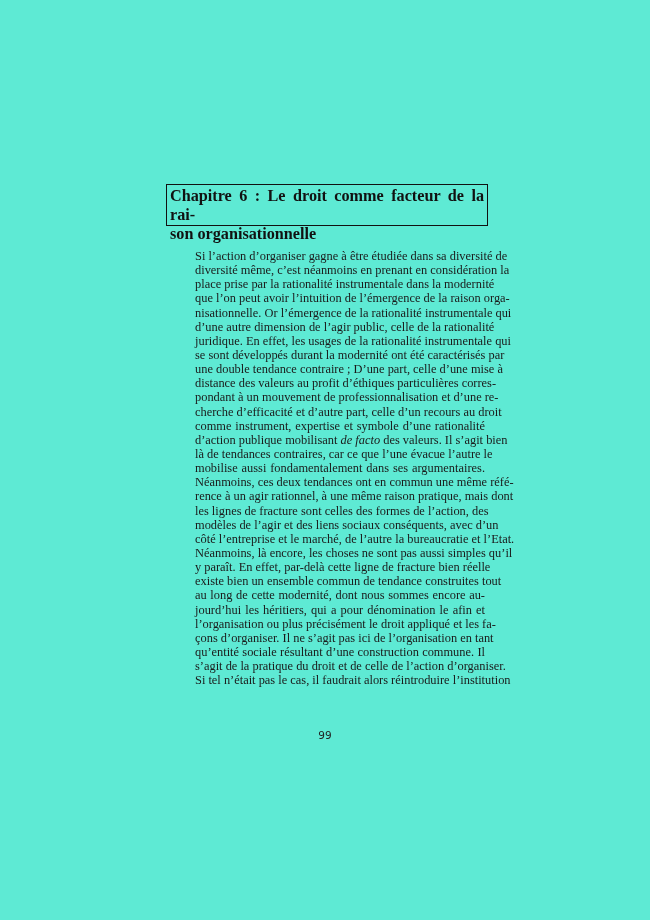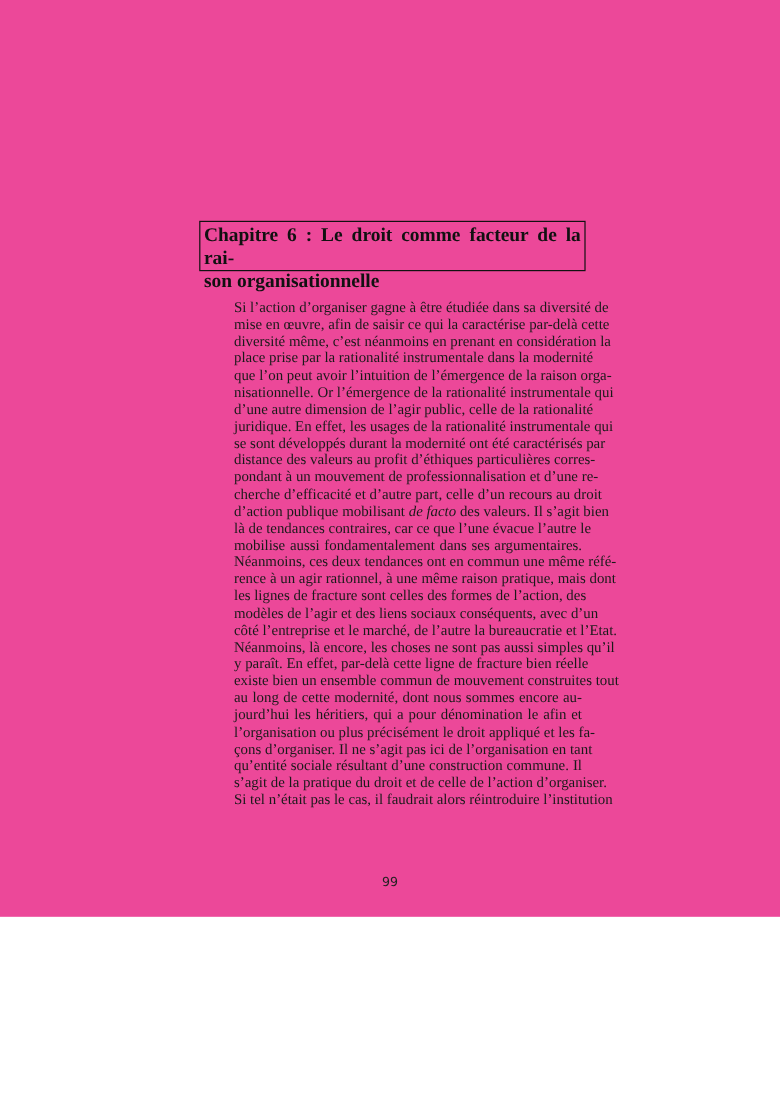--- a/index.html
+++ b/index.html
@@ -1,17 +1,17 @@
 <!DOCTYPE html>
 <html><head>
 <meta charset="utf-8">
 <style>
   html, body { margin: 0; padding: 0; background: #ffffff; }
   body { width: 650px; height: 920px; position: relative; overflow: hidden; }
-  .page { position: absolute; left: 0; top: 0; width: 650px; height: 764px; background: #ec4899; }
+  .page { position: absolute; left: 0; top: 0; width: 650px; height: 920px; background: #5eead4; }
   .chapter-box {
     position: absolute; left: 166px; top: 184px; width: 314px; height: 38px;
     border: 1.6px solid #111; padding: 2px 3px 0 3px;
     font-family: "Liberation Serif", serif; font-weight: bold; font-size: 16.2px;
     line-height: 19px; color: #111; text-align: justify; text-align-last: left;
   }
   .chapter-box span { display: block; }
   .chapter-box .l1 { text-align: justify; text-align-last: justify; }
   .body-text {
     position: absolute; left: 167px; top: 249px; width: 318px;
@@ -31,42 +31,43 @@
 
 <div class="page">
 
   <div class="chapter-box">
     <span class="l1">Chapitre 6 : Le droit comme facteur de la rai-</span>
     <span class="l2">son organisationnelle</span>
   </div>
 
   <div class="body-text">
     <span class="line">Si l’action d’organiser gagne à être étudiée dans sa diversité de</span>
-    <span class="line">mise en œuvre, afin de saisir ce qui la caractérise par-delà cette</span>
     <span class="line">diversité même, c’est néanmoins en prenant en considération la</span>
     <span class="line">place prise par la rationalité instrumentale dans la modernité</span>
     <span class="line">que l’on peut avoir l’intuition de l’émergence de la raison orga-</span>
     <span class="line">nisationnelle. Or l’émergence de la rationalité instrumentale qui</span>
     <span class="line">d’une autre dimension de l’agir public, celle de la rationalité</span>
     <span class="line">juridique. En effet, les usages de la rationalité instrumentale qui</span>
     <span class="line">se sont développés durant la modernité ont été caractérisés par</span>
+    <span class="line">une double tendance contraire ; D’une part, celle d’une mise à</span>
     <span class="line">distance des valeurs au profit d’éthiques particulières corres-</span>
     <span class="line">pondant à un mouvement de professionnalisation et d’une re-</span>
     <span class="line">cherche d’efficacité et d’autre part, celle d’un recours au droit</span>
+    <span class="line">comme instrument, expertise et symbole d’une rationalité</span>
     <span class="line"><span>d’action publique mobilisant </span><i>de facto</i><span> des valeurs. Il s’agit bien</span></span>
     <span class="line">là de tendances contraires, car ce que l’une évacue l’autre le</span>
     <span class="line">mobilise aussi fondamentalement dans ses argumentaires.</span>
     <span class="line">Néanmoins, ces deux tendances ont en commun une même réfé-</span>
     <span class="line">rence à un agir rationnel, à une même raison pratique, mais dont</span>
     <span class="line">les lignes de fracture sont celles des formes de l’action, des</span>
     <span class="line">modèles de l’agir et des liens sociaux conséquents, avec d’un</span>
     <span class="line">côté l’entreprise et le marché, de l’autre la bureaucratie et l’Etat.</span>
     <span class="line">Néanmoins, là encore, les choses ne sont pas aussi simples qu’il</span>
     <span class="line">y paraît. En effet, par-delà cette ligne de fracture bien réelle</span>
-    <span class="line">existe bien un ensemble commun de mouvement construites tout</span>
+    <span class="line">existe bien un ensemble commun de tendance construites tout</span>
     <span class="line">au long de cette modernité, dont nous sommes encore au-</span>
     <span class="line">jourd’hui les héritiers, qui a pour dénomination le afin et</span>
     <span class="line">l’organisation ou plus précisément le droit appliqué et les fa-</span>
     <span class="line">çons d’organiser. Il ne s’agit pas ici de l’organisation en tant</span>
     <span class="line">qu’entité sociale résultant d’une construction commune. Il</span>
     <span class="line">s’agit de la pratique du droit et de celle de l’action d’organiser.</span>
     <span class="line last">Si tel n’était pas le cas, il faudrait alors réintroduire l’institution</span>
   </div>
 
   <div class="page-number">99</div>

